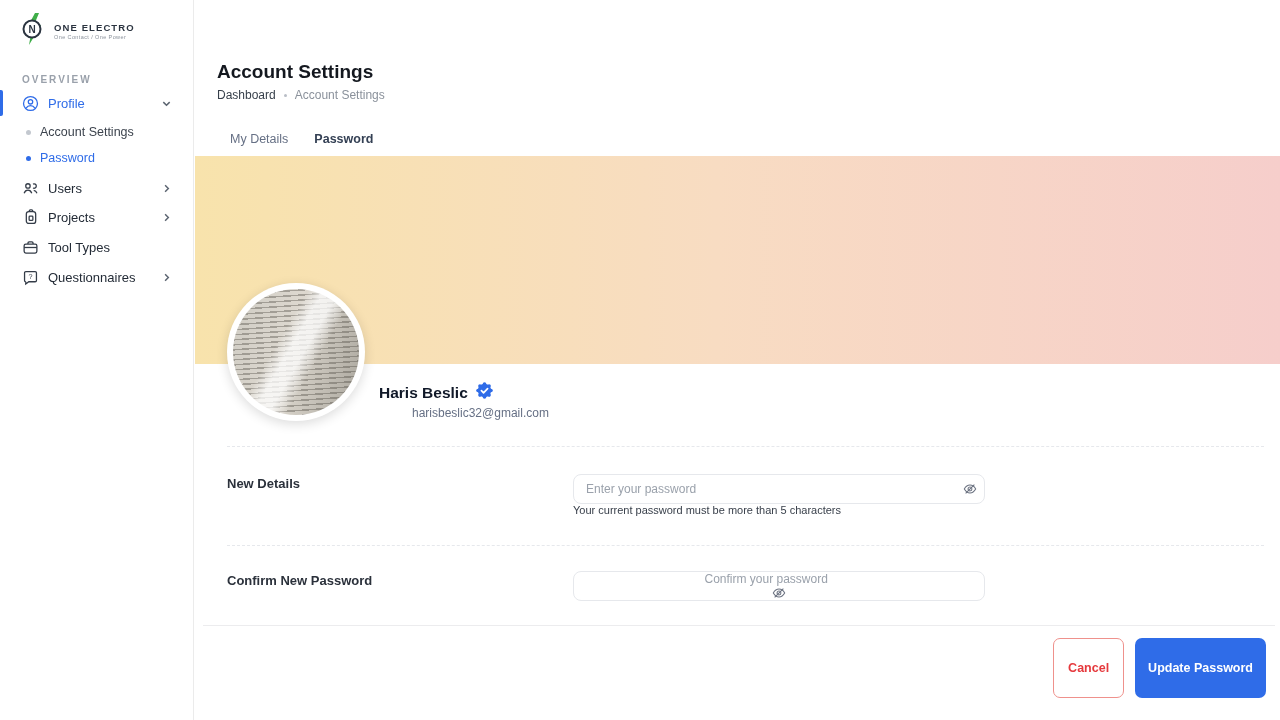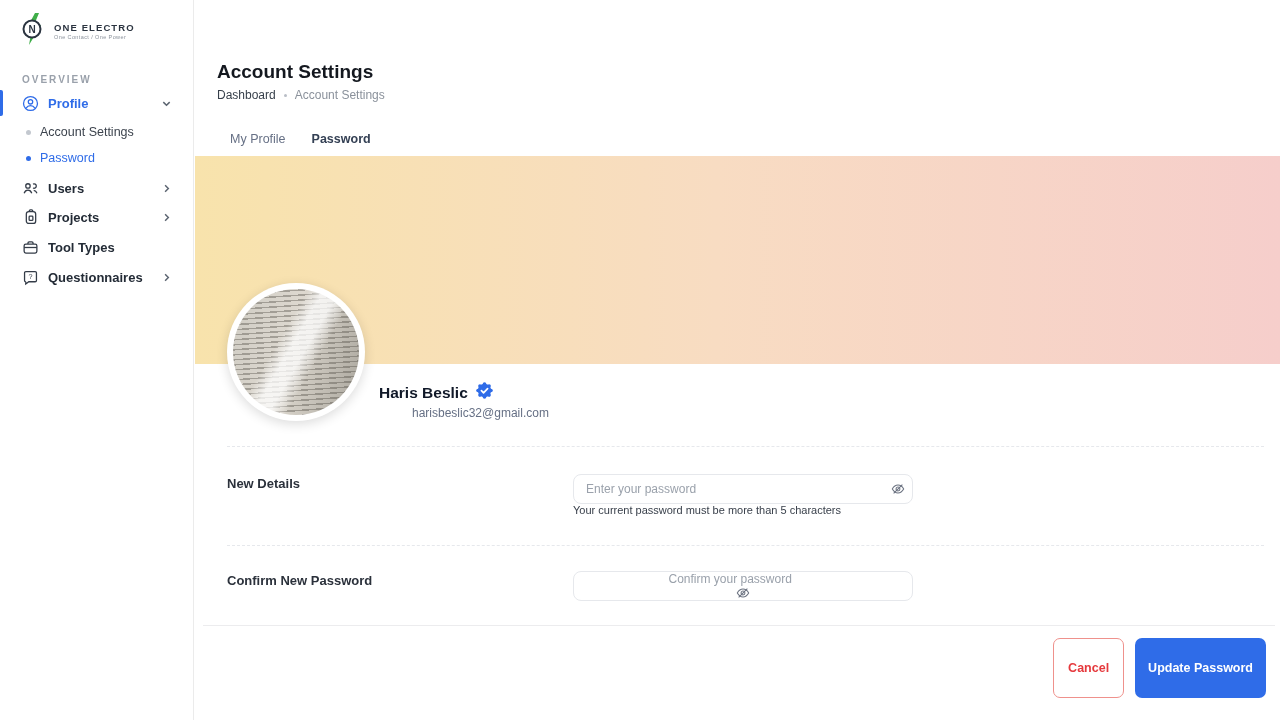--- a/index.html
+++ b/index.html
@@ -10,21 +10,21 @@
   #sidebar { position:absolute; left:0; top:0; width:194px; height:720px;
     background:#ffffff; border-right:1px solid #ebebeb; }
   .logo-wrap { position:absolute; left:18px; top:13px; display:flex; align-items:center; gap:6px; }
   .logo-text .brand-name { font-size:9.5px; font-weight:700; letter-spacing:1.1px; color:#2b3440; }
   .logo-text .brand-tag { font-size:5.5px; color:#8a919b; letter-spacing:.4px; margin-top:1px; }
   .section-label { position:absolute; left:22px; top:74px; font-size:10px; font-weight:600;
     letter-spacing:2px; color:#9aa1ab; }
   .nav-item { position:absolute; left:0; width:194px; display:flex; align-items:center;
     cursor:pointer; }
   .nav-item .ico { width:17px; height:17px; margin-left:22px; display:flex; align-items:center; justify-content:center; }
-  .nav-item .lbl { font-size:13px; color:#232b36; margin-left:9px;font-weight:bold; }
+  .nav-item .lbl { font-size:13px; color:#232b36; margin-left:9px; }
   .nav-item.active .lbl { color:#2f6ce8; }
   .nav-item .chev { position:absolute; right:22px; display:flex; }
   .active-bar { position:absolute; left:0; top:90px; width:3px; height:26px;
     background:#2f6ce8; border-radius:0 2px 2px 0; }
   .sub-item { position:absolute; left:0; width:194px; display:flex; align-items:center; cursor:pointer; }
   .sub-item .dot { width:5px; height:5px; border-radius:50%; background:#c3c8cf; margin-left:26px; }
   .sub-item .lbl { font-size:12.5px; color:#3c434d; margin-left:9px; }
   .sub-item.active .dot { background:#2f6ce8; }
   .sub-item.active .lbl { color:#2f6ce8; }
 
@@ -57,21 +57,21 @@
       linear-gradient(105deg,#cfccc4 0%,#ddd8cf 45%,#aaa69d 100%);
   }
   .name-row { position:absolute; left:184px; top:382px; display:flex; align-items:center; gap:8px; }
   .profile-name { font-size:15.5px; font-weight:700; color:#101828; }
   .profile-email { position:absolute; left:184px; top:406px; font-size:12px; color:#667085;margin-left:33px; }
 
   .dashed-sep { position:absolute; left:32px; width:1037px; border-top:1px dashed #e6e8ec; }
   .solid-sep { position:absolute; left:8px; width:1072px; border-top:1px solid #ececee; }
 
   .field-label { position:absolute; left:32px; font-size:13px; font-weight:600; color:#2b313b; }
-  .input-wrap { position:absolute; left:378px; width:340px; height:30px; border:1px solid #e6e8ec;
+  .input-wrap { position:absolute; left:378px; width:412px; height:30px; border:1px solid #e6e8ec;
     border-radius:8px; background:#fff; display:flex; align-items:center; }
   .input-wrap input { flex:1; border:none; outline:none; font-size:12px; color:#344054;
     padding:0 6px 0 12px; background:transparent; font-family:"Liberation Sans", sans-serif; }
   .input-wrap input::placeholder { color:#9aa1ab; }
   .eye-btn { width:28px; height:100%; display:flex; align-items:center; justify-content:center; cursor:pointer; }
   .helper-text { position:absolute; left:378px; font-size:11px; color:#39404b; }
 
   .footer-actions { position:absolute; right:14px; top:638px; display:flex; gap:11px; }
   .btn-cancel { background:#fff; border:1px solid #ef918c; color:#e5393d; font-size:12.5px; font-weight:600;
     border-radius:7px; padding:22px 14px; cursor:pointer; font-family:"Liberation Sans", sans-serif; }
@@ -205,21 +205,21 @@
 <main id="main">
   <h1 class="page-title">Account Settings</h1>
 
   <div class="breadcrumb">
     <span class="crumb-a">Dashboard</span>
     <span class="crumb-sep"></span>
     <span class="crumb-b">Account Settings</span>
   </div>
 
   <div class="tabs">
-    <div class="tab">My Profile</div>
+    <div class="tab">My Details</div>
     <div class="tab active">Password</div>
   </div>
 
   <div class="banner"></div>
 
   <div class="profile-avatar">
     <div class="photo"></div>
   </div>
 
   <div class="name-row">

